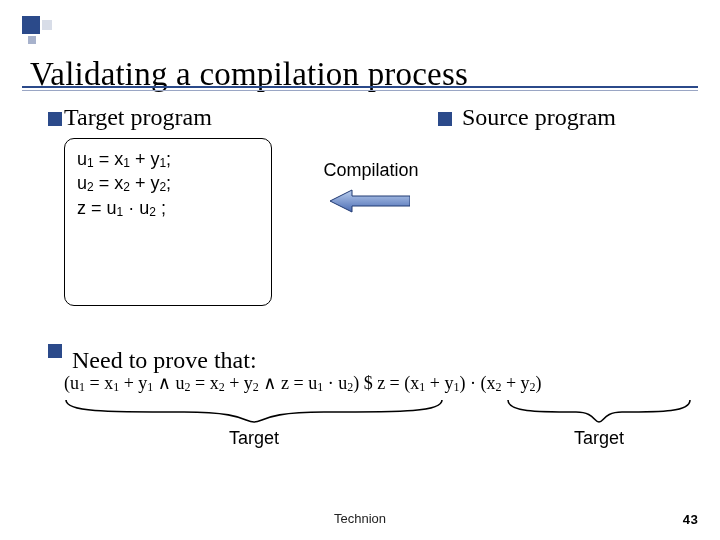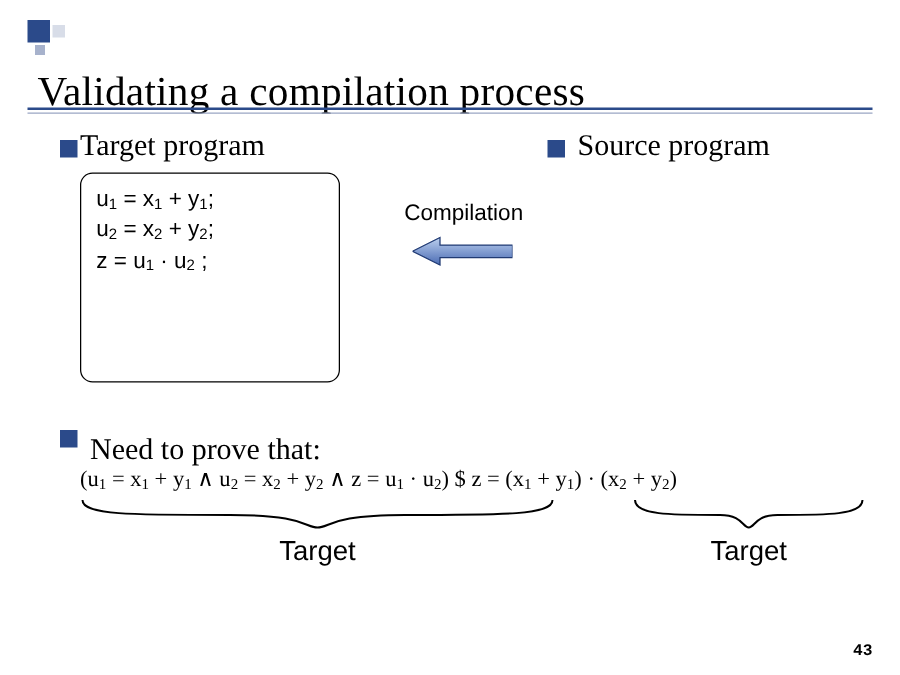--- a/index.html
+++ b/index.html
@@ -104,21 +104,21 @@
 
   .brace {
     position: absolute;
     font-family: Arial, sans-serif;
   }
   .brace svg { display: block; }
 
   .brace-label {
     position: absolute;
     font-family: Arial, Helvetica, sans-serif;
-    font-size: 22px;
+    font-size: 18px;
     text-align: center;
   }
 
   .footer-org {
     position: absolute;
     bottom: 14px;
     width: 100%;
     text-align: center;
     font-family: Arial, Helvetica, sans-serif;
     font-size: 13px;
@@ -181,15 +181,16 @@
   </div>
   <div class="brace-label" style="left:64px; top:428px; width:380px;">Target</div>
 
   <div class="brace" style="left:506px; top:398px;">
     <svg width="186" height="26" viewBox="0 0 186 26">
       <path d="M2 2 C 2 14, 30 14, 70 14 C 88 14, 88 24, 93 24 C 98 24, 98 14, 116 14 C 156 14, 184 14, 184 2" fill="none" stroke="#000" stroke-width="1.6"></path>
     </svg>
   </div>
   <div class="brace-label" style="left:506px; top:428px; width:186px;">Target</div>
 
+  <div class="footer-org">Technion</div>
   <div class="footer-num">43</div>
 
 </div>
 
 </body></html>

